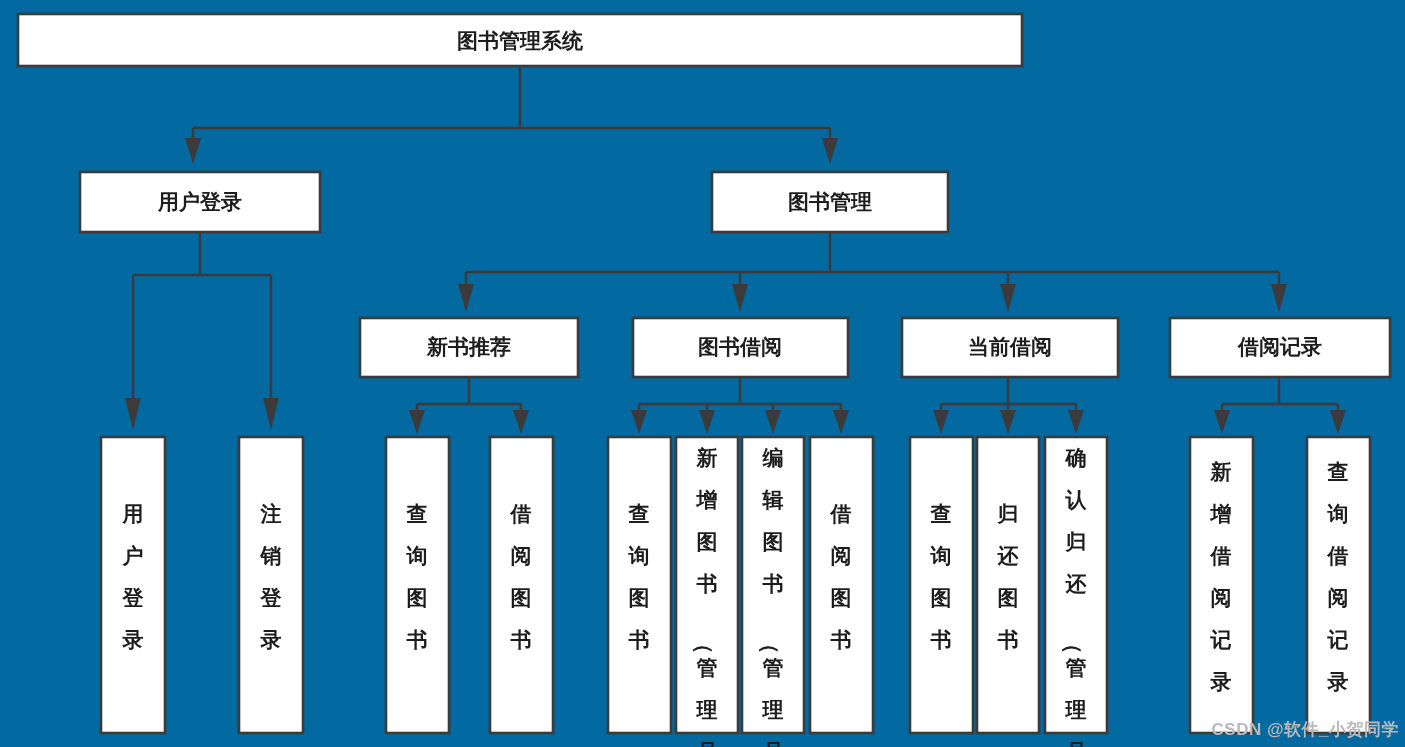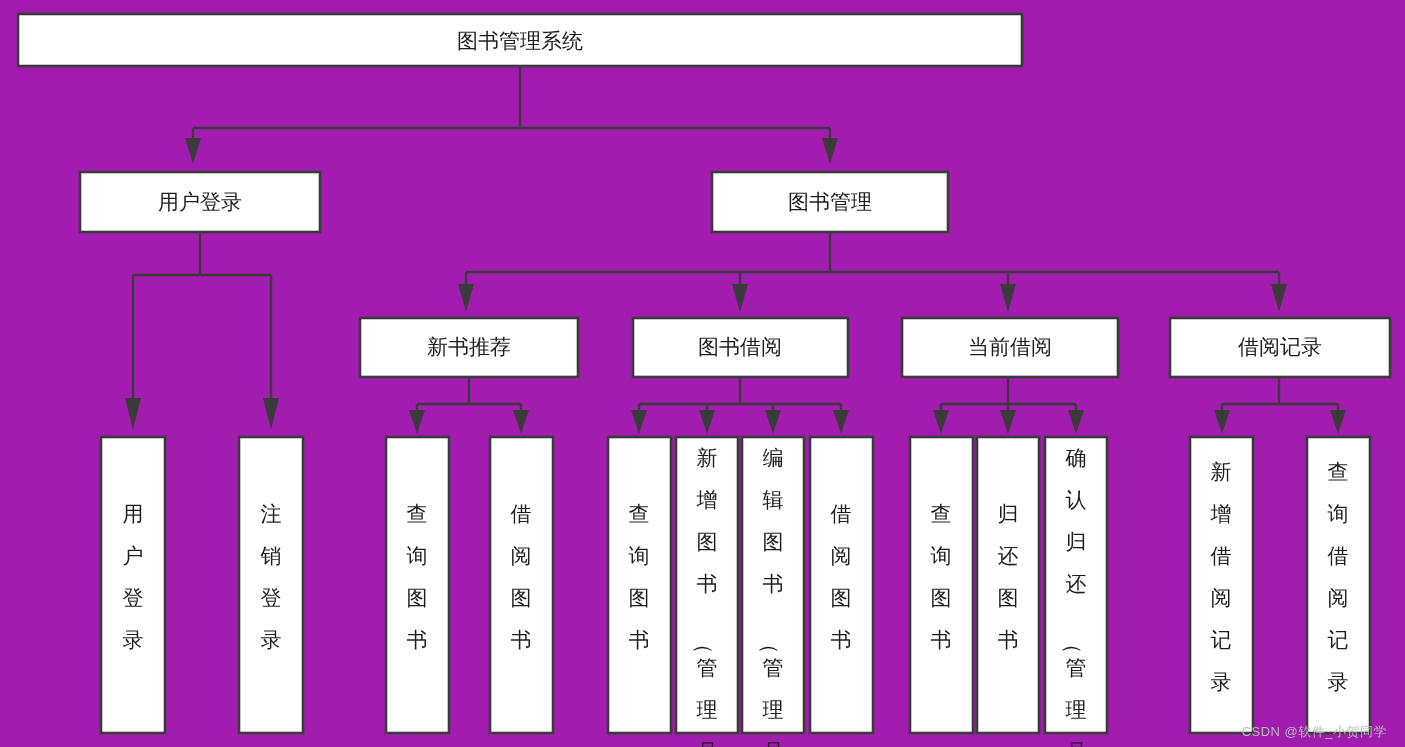--- a/index.html
+++ b/index.html
@@ -7,22 +7,23 @@
     padding: 0;
     background: #ffffff;
   }
   body {
     font-family: "Liberation Sans", "DejaVu Sans", sans-serif;
   }
   #diagram-root {
     position: relative;
     width: 1405px;
     height: 747px;
-    background: #a21caf;
+    background: #0369a1;
     overflow: hidden;
+    font-weight: bold;
   }
   svg#tree-svg {
     position: absolute;
     left: 0;
     top: 0;
     width: 1405px;
     height: 747px;
   }
   .node-box {
     fill: #ffffff;
@@ -47,24 +48,24 @@
     dominant-baseline: middle;
   }
   .node-label-v {
     font-family: "Liberation Sans", "DejaVu Sans", sans-serif;
     font-size: 21px;
     fill: #1d1d1d;
     text-anchor: middle;
   }
   .watermark {
     position: absolute;
-    right: 18px;
+    right: 6px;
     bottom: 6px;
     font-family: "Liberation Sans", "DejaVu Sans", sans-serif;
-    font-size: 13px;
+    font-size: 17px;
     color: #b9b9b9;
     white-space: nowrap;
     letter-spacing: 0.5px;
   }
 </style>
 </head>
 <body>
 
 <div id="diagram-root">
 

